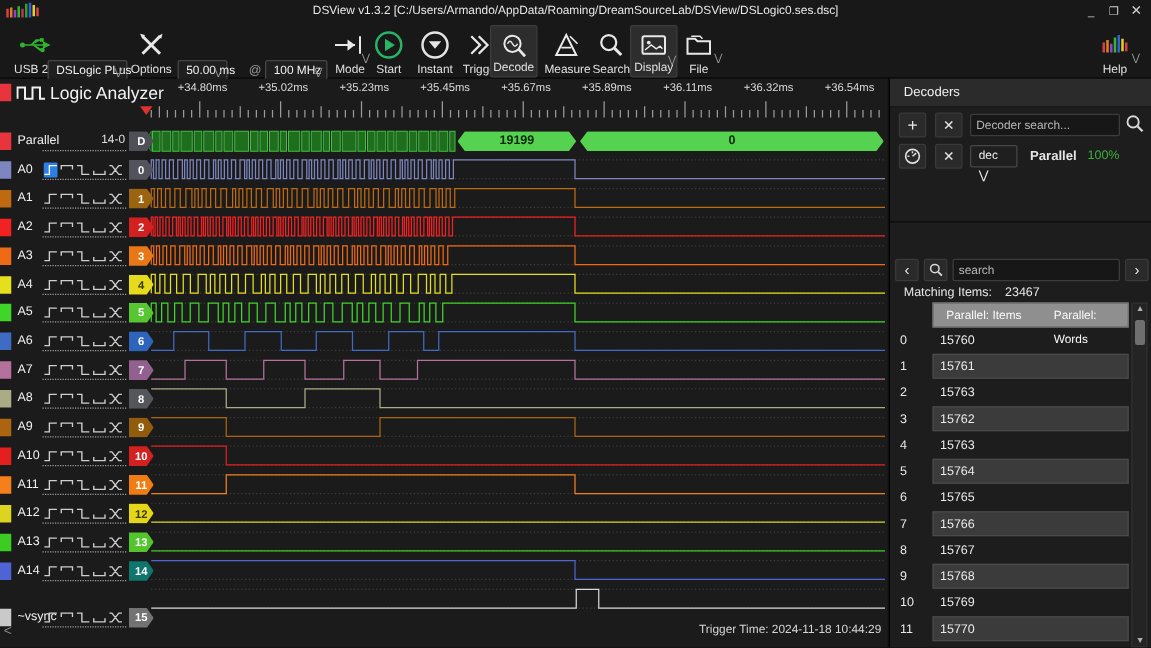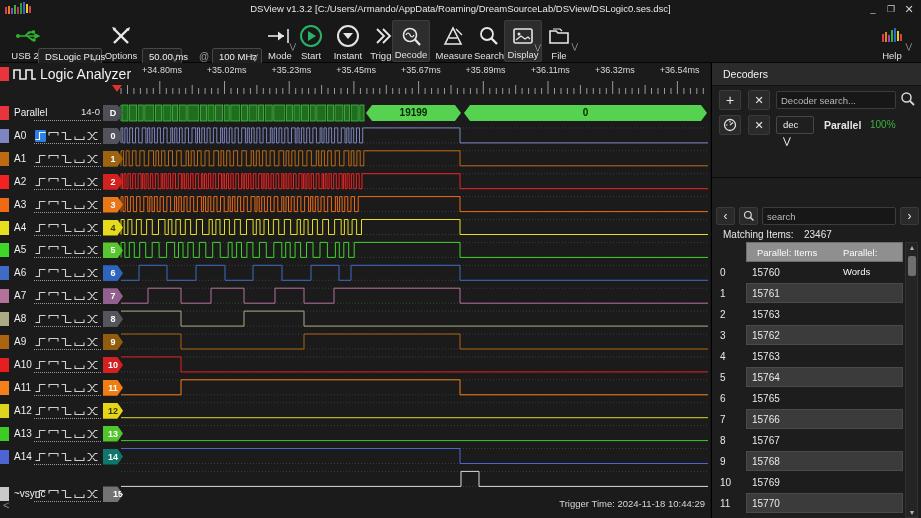--- a/index.html
+++ b/index.html
@@ -1014,21 +1014,21 @@
                 <path d="M1,5.5 V8.5 H10 V5.5" fill="none" stroke="#cfcfcf" stroke-width="1.1"></path>
               </svg>
             </span>
             <span class="trigbtn">
               <svg width="11" height="10" viewBox="0 0 11 10">
                 <path d="M0.5,1.5 H2.5 L8,8.5 H10.5 M0.5,8.5 H2.5 L8,1.5 H10.5" fill="none" stroke="#cfcfcf" stroke-width="1.1"></path>
               </svg>
             </span>
           </span>
     <span class="dashline"></span>
-    <span class="tag" style="background: #737373; color: rgb(255, 255, 255); text-align: right;">15</span>
+    <span class="tag" style="background: #737373; color: rgb(255, 255, 255);">15</span>
   </div>
       </div>
     <div id="ann-host">
         <div class="ann" style="left: 366px; width: 95px; top: 42px;">19199</div>
         <div class="ann" style="left: 464px; width: 243px; top: 42px;">0</div>
       </div>
 
     <div class="trigger-time">Trigger Time: 2024-11-18 10:44:29</div>
     <div class="scroll-hint">&lt;</div>
   </div>

